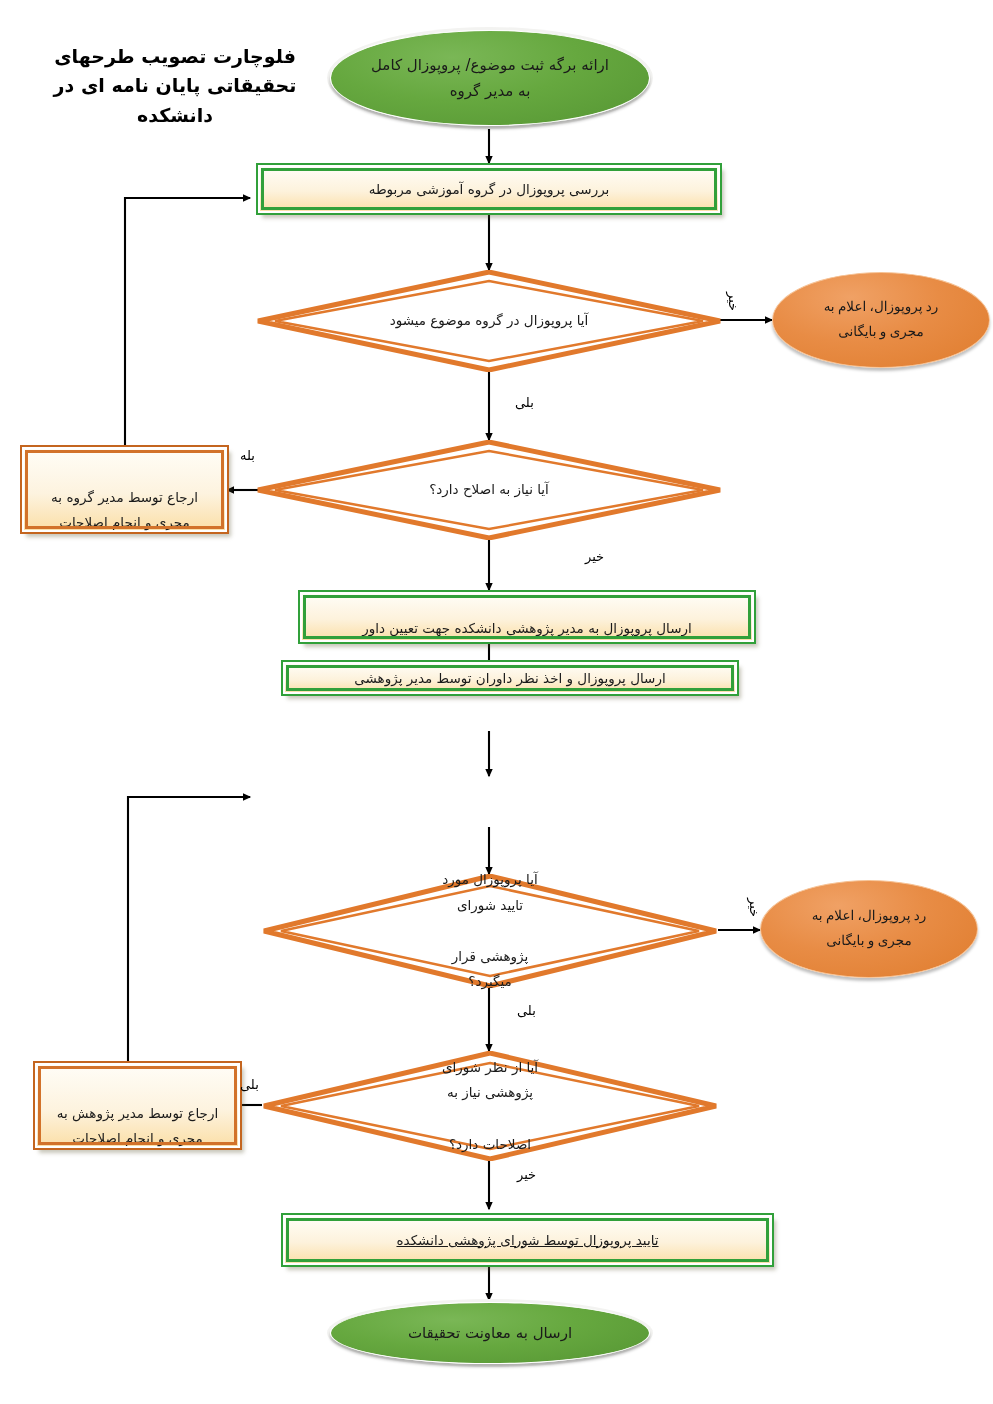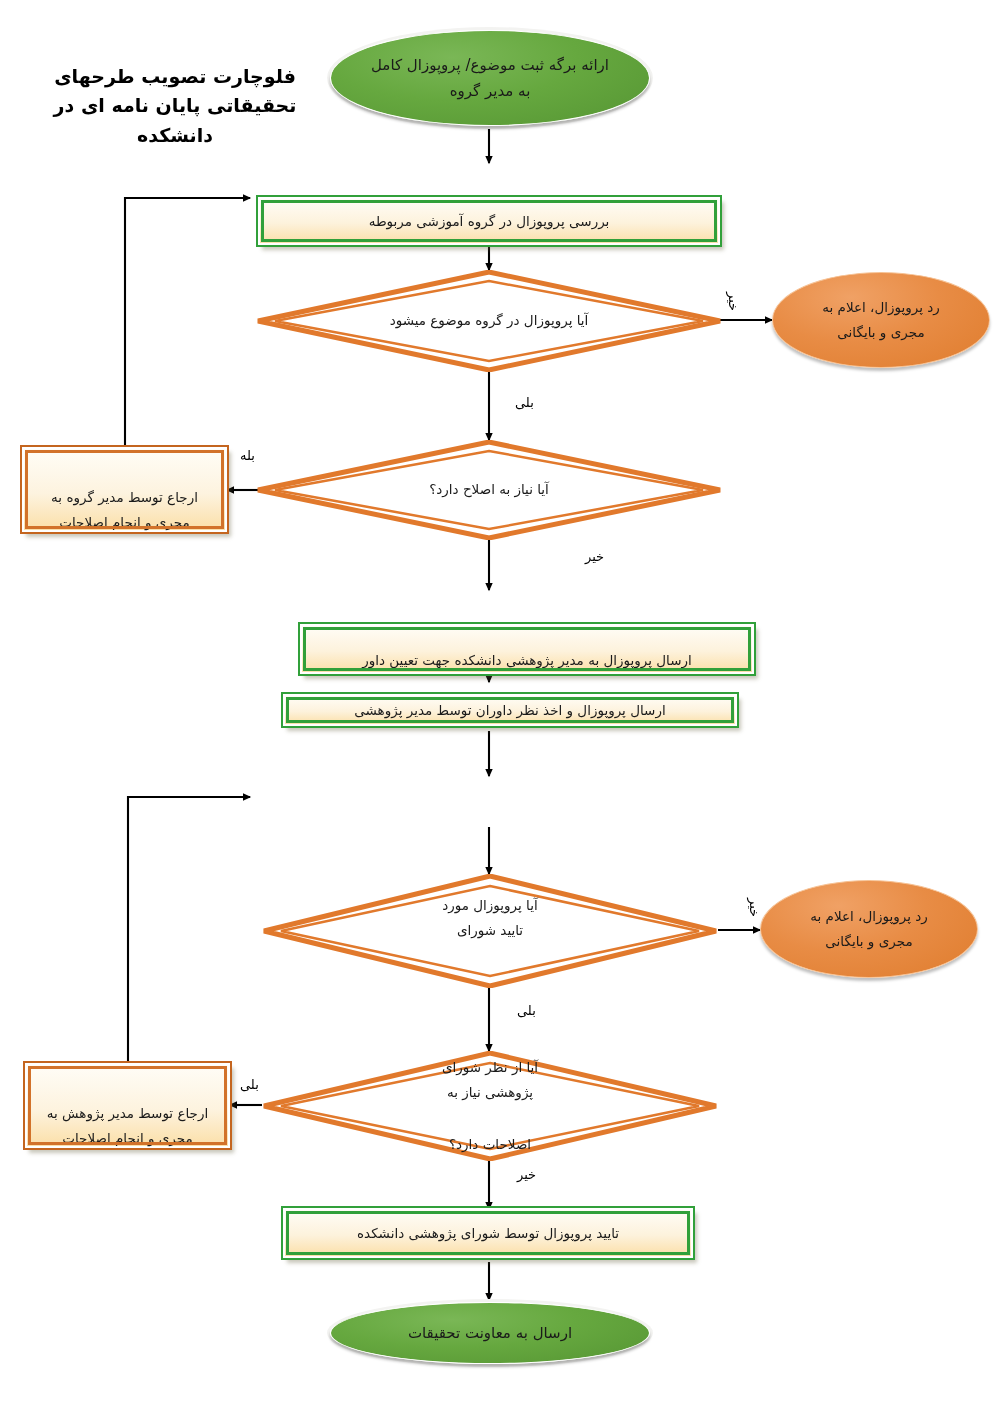--- a/index.html
+++ b/index.html
@@ -30,21 +30,21 @@
   .term .txt{padding:0 34px;display:block;}
 
   
   .proc{
     background:linear-gradient(to bottom,#fffdf7 0%,#fdf2dc 55%,#fbdfa8 100%);
     border:2px solid #ffffff;
     outline:3px solid #31a03a;
     outline-offset:-6px;
     box-shadow:0 0 0 2px #31a03a, 4px 5px 4px rgba(100,95,60,.35);
     display:flex;align-items:center;justify-content:center;text-align:center;
-    color:#1a1a1a;font-size:13.5px;line-height:1.7;direction:rtl;margin-top:32px;
+    color:#1a1a1a;font-size:13.5px;line-height:1.7;direction:rtl;
   }
   .proc .txt{padding:0 16px;display:block;}
 
   
   .sidebox{
     background:linear-gradient(to bottom,#fffdf7 0%,#fdf3df 55%,#fbdfa8 100%);
     border:2px solid #ffffff;
     outline:3px solid #d2722a;
     outline-offset:-6px;
     box-shadow:0 0 0 2px #c4651f, 4px 5px 4px rgba(100,95,60,.35);
@@ -66,21 +66,21 @@
   
   .reject{
     border-radius:50%;
     display:flex;align-items:center;justify-content:center;text-align:center;
     color:#1a1a1a;font-size:13.5px;line-height:1.85;direction:rtl;
     background:
       radial-gradient(ellipse at 36% 26%, #f0a165 0%, #e88c45 45%, #df7c2d 100%);
     border:1px solid #f6c295;
     box-shadow:0 3px 3px rgba(0,0,0,.25);
   }
-  .reject .txt{padding:0 26px;display:block;}
+  .reject .txt{padding:0 26px;display:block;font-family:Liberation Serif, serif;}
 
   
   .elabel{
     position:absolute;font-size:13px;color:#000;direction:rtl;
     white-space:nowrap;line-height:1;
   }
   .elabel.vert{
     writing-mode:vertical-rl;text-orientation:mixed;
   }
 
@@ -126,21 +126,21 @@
       <line x1="262" y1="1105" x2="230" y2="1105" marker-end="url(#ah)"></line>
 
       <path d="M128,1063 L128,797 L250,797" marker-end="url(#ah)"></path>
 
       <line x1="489" y1="1159" x2="489" y2="1209" marker-end="url(#ah)"></line>
 
       <line x1="489" y1="1262" x2="489" y2="1300" marker-end="url(#ah)"></line>
     </g>
   </svg>
 
-  <div class="title" style="left:30px;top:42px;width:290px;margin-top:20px;">
+  <div class="title" style="left:30px;top:42px;width:290px;">
     <div>فلوچارت تصویب طرحهای</div>
     <div>تحقیقاتی پایان نامه ای در دانشکده</div>
   </div>
 
   <div class="node term" style="left:330px;top:30px;width:320px;height:96px;">
     <span class="txt">ارائه برگه ثبت موضوع/ پروپوزال کامل به مدیر گروه</span>
   </div>
 
   <div class="node proc" style="left:258px;top:165px;width:462px;height:48px;">
     <span class="txt">بررسی پروپوزال در گروه آموزشی مربوطه</span>
@@ -190,20 +190,21 @@
 
 
   <div class="dec" style="left:262px;top:874px;width:456px;height:114px;">
     <svg width="456" height="114" viewBox="0 0 456 114" xmlns="http://www.w3.org/2000/svg">
       <polygon points="228,2 454,57 228,112 2,57" fill="#ffffff" stroke="#e1792c" stroke-width="5"></polygon>
       <polygon points="228,12 437,57 228,102 19,57" fill="none" stroke="#e1792c" stroke-width="2.5"></polygon>
     </svg>
     <div class="lbl">
       <span>
         <span>آیا پروپوزال مورد تایید شورای</span><br>
+        <span>پژوهشی قرار میگیرد؟</span>
       </span>
     </div>
   </div>
 
   <div class="node reject" style="left:760px;top:880px;width:218px;height:98px;">
     <span class="txt">
       <span>رد پروپوزال، اعلام به</span><br>
       <span>مجری و بایگانی</span>
     </span>
   </div>
@@ -214,28 +215,28 @@
       <polygon points="228,12 437,55 228,98 19,55" fill="none" stroke="#e1792c" stroke-width="2.5"></polygon>
     </svg>
     <div class="lbl">
       <span>
         <span>آیا از نظر شورای پژوهشی نیاز به</span><br>
         <span>اصلاحات دارد؟</span>
       </span>
     </div>
   </div>
 
-  <div class="node sidebox" style="left:25px;top:1063px;width:205px;height:85px;">
+  <div class="node sidebox" style="left:35px;top:1063px;width:205px;height:85px;">
     <span class="txt">
       <span>ارجاع توسط مدیر پژوهش به</span><br>
       <span>مجری و انجام اصلاحات</span>
     </span>
   </div>
 
-  <div class="node proc" style="left:283px;top:1176px;width:410px;height:50px;">
+  <div class="node proc" style="left:283px;top:1215px;width:489px;height:50px;text-decoration:underline;">
     <span class="txt">تایید پروپوزال توسط شورای پژوهشی دانشکده</span>
   </div>
 
   <div class="node term" style="left:330px;top:1302px;width:320px;height:62px;">
     <span class="txt">ارسال به معاونت تحقیقات</span>
   </div>
 
   <div class="elabel vert" style="left:727px;top:292px;">خیر</div>
 
   <div class="elabel" style="left:515px;top:396px;">بلی</div>

